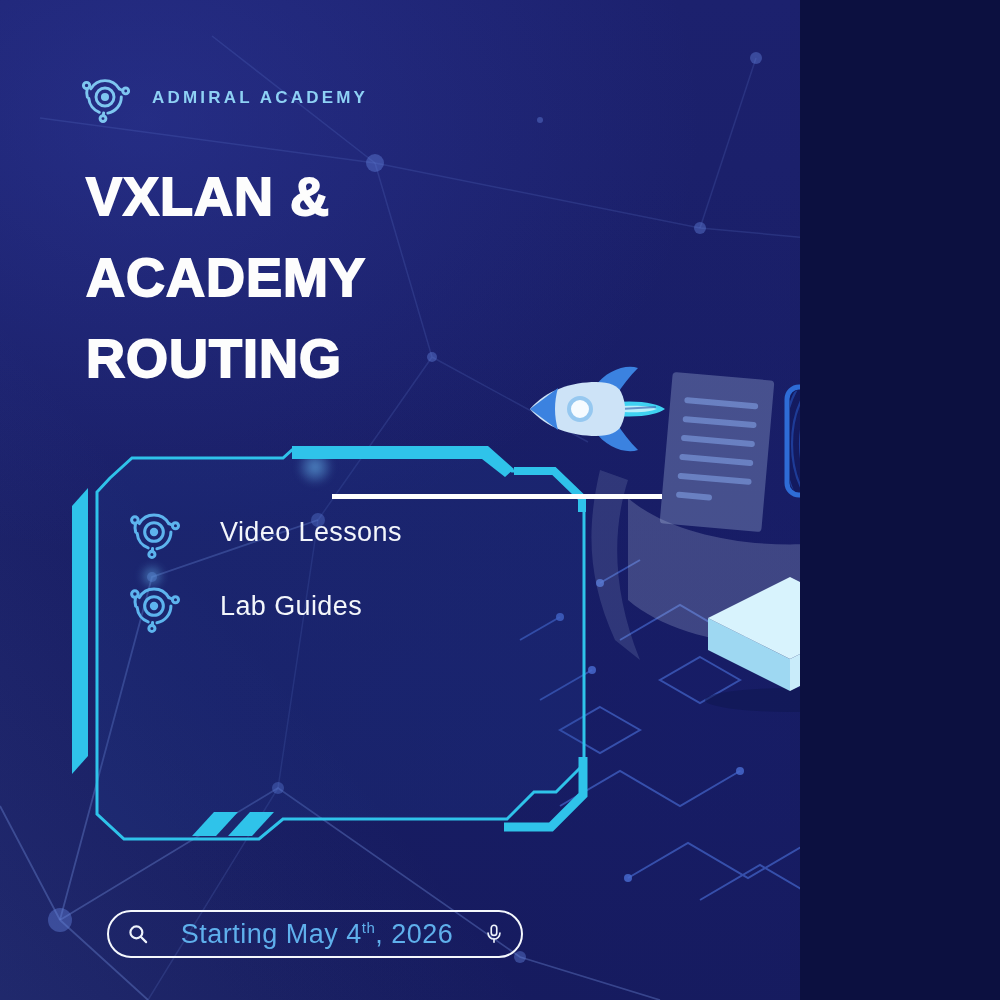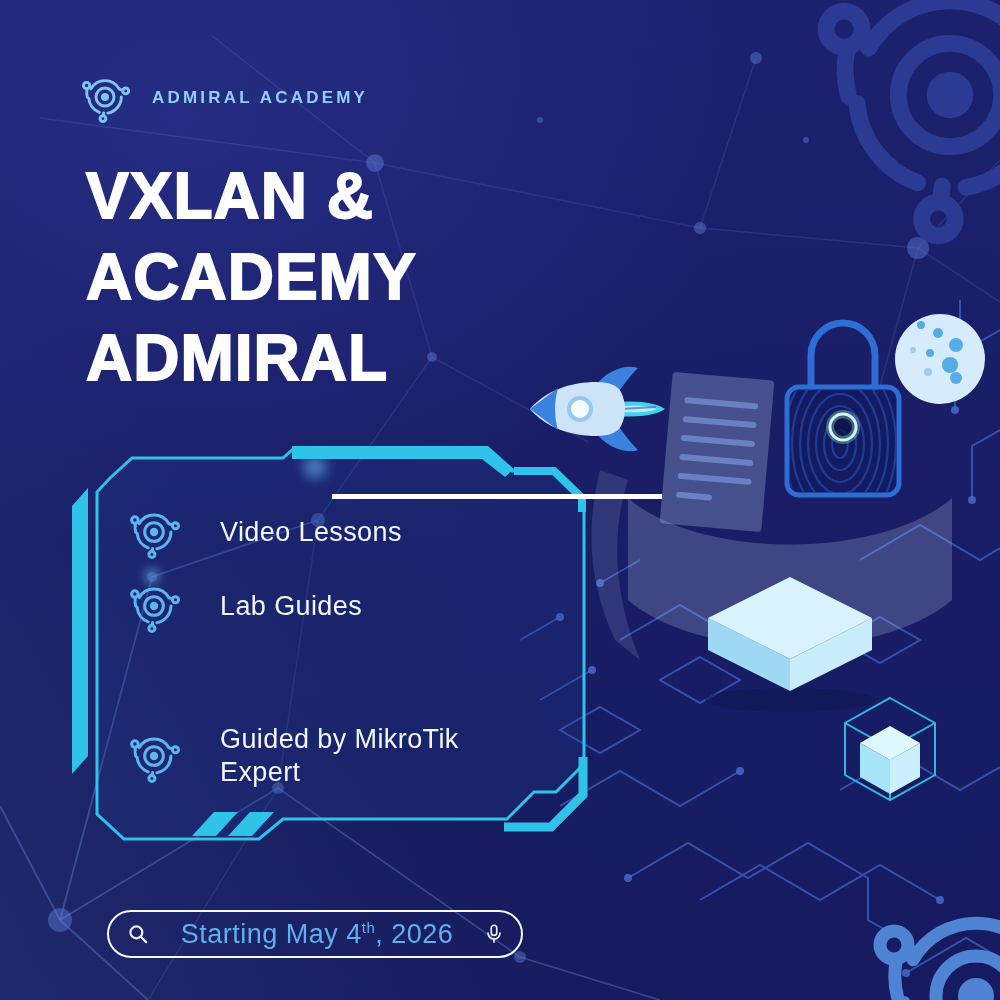--- a/index.html
+++ b/index.html
@@ -1,31 +1,31 @@
 <!DOCTYPE html>
 <html><head>
 <meta charset="utf-8">
 <style>
   html,body{margin:0;padding:0;background:#0c1040;}
   .poster{
-    position:relative;width:1000px;height:1000px;overflow:hidden;
+    position:relative;width:800px;height:1000px;overflow:hidden;
     font-family:"Liberation Sans","DejaVu Sans",sans-serif;
     background:
       radial-gradient(900px 700px at 18% 12%, rgba(62,78,195,0.28), transparent 62%),
       radial-gradient(760px 760px at 86% 72%, rgba(22,28,105,0.55), transparent 72%),
       linear-gradient(52deg, rgba(105,140,225,0.12), transparent 34%),
       linear-gradient(#1c216e,#161b5c);
   }
   .abs{position:absolute;}
   svg{display:block;}
   
   .brand-logo{left:78px;top:70px;width:54px;height:54px;color:#7ec6f0;}
   .brand-name{left:152px;top:88px;font-size:17px;font-weight:bold;letter-spacing:3.2px;color:#8ed1f4;}
   
-  .title{left:86px;top:156px;color:#fdfdfd;font-weight:bold;font-size:64px;line-height:81px;letter-spacing:1px;-webkit-text-stroke:1.8px #fdfdfd;}
+  .title{left:86px;top:156px;color:#fdfdfd;font-weight:bold;font-size:54px;line-height:81px;letter-spacing:1px;-webkit-text-stroke:1.8px #fdfdfd;}
   
   .panel{left:62px;top:440px;width:530px;height:412px;}
   .panel-frame{position:absolute;left:0;top:0;}
   .feat{position:absolute;left:64px;display:flex;align-items:center;gap:38px;}
   .feat-icon{width:56px;height:56px;color:#5db4ee;flex:0 0 auto;}
   .feat-label{color:#f3f6fb;font-size:27px;line-height:33px;letter-spacing:.4px;max-width:280px;}
   .f1{top:64px;} .f2{top:138px;} .f3{top:211px;} .f4{top:283px;}
   
   .white-line{left:332px;top:494px;width:330px;height:5px;background:#ffffff;}
   
@@ -219,21 +219,21 @@
   </svg>
 
   <svg class="abs brand-logo" viewBox="0 0 48 48">
       <use href="#orbit-logo"></use>
     </svg>
   <div class="abs brand-name">ADMIRAL ACADEMY</div>
 
   <div class="abs title">
     <div>VXLAN &amp;</div>
     <div>ACADEMY</div>
-    <div>ADMIRAL</div>
+    <div>ROUTING</div>
   </div>
 
   <div class="abs panel">
     <svg class="panel-frame" width="530" height="412">
       <path d="M48,38 L70,18 L221,18 L230,10 L426,10 L450,31 L494,31 L522,58 L522,324 L494,352 L472,352 L445,379 L221,379 L197,399 L62,399 L35,374 L35,52 Z" fill="rgba(37,64,150,0.20)" stroke="#2fc3ea" stroke-width="3"></path>
       <polygon points="10,66 26,48 26,316 10,334" fill="#2fc3ea"></polygon>
       <polygon points="230,6 426,6 452,29 443,37 420,19 230,19" fill="#2fc3ea"></polygon>
       <path d="M452,31 L492,31 L520,58 L520,72" fill="none" stroke="#2fc3ea" stroke-width="8"></path>
       <path d="M442,387 L489,387 L521,355 L521,317" fill="none" stroke="#2fc3ea" stroke-width="9"></path>
       <polygon points="130,396 152,372 176,372 154,396" fill="#2fc3ea"></polygon>
@@ -244,26 +244,20 @@
           <use href="#orbit-logo"></use>
         </svg>
       <div class="feat-label">Lab Guides</div>
     </div>
     <div class="feat f1">
       <svg class="feat-icon" viewBox="0 0 48 48">
           <use href="#orbit-logo"></use>
         </svg>
       <div class="feat-label">Video Lessons</div>
     </div>
-    <div class="feat f4">
-      <svg class="feat-icon" viewBox="0 0 48 48">
-          <use href="#orbit-logo"></use>
-        </svg>
-      <div class="feat-label">Guided by MikroTik Expert</div>
-    </div>
   </div>
 
   <div class="abs white-line"></div>
 
   <div class="abs pill">
     <svg class="pill-icon" width="26" height="26" viewBox="0 0 24 24">
       <g fill="none" stroke="currentColor" stroke-width="2" stroke-linecap="round">
         <circle cx="10.5" cy="10.5" r="5.5"></circle>
           <path d="M14.8,14.8 L19.5,19.5"></path>
       </g>

